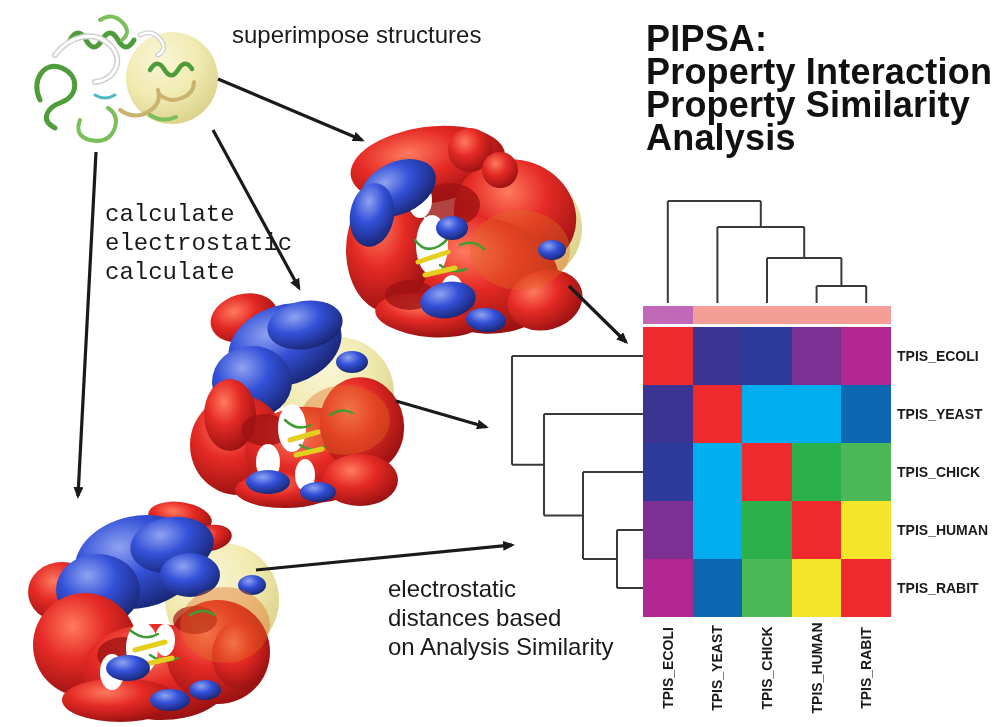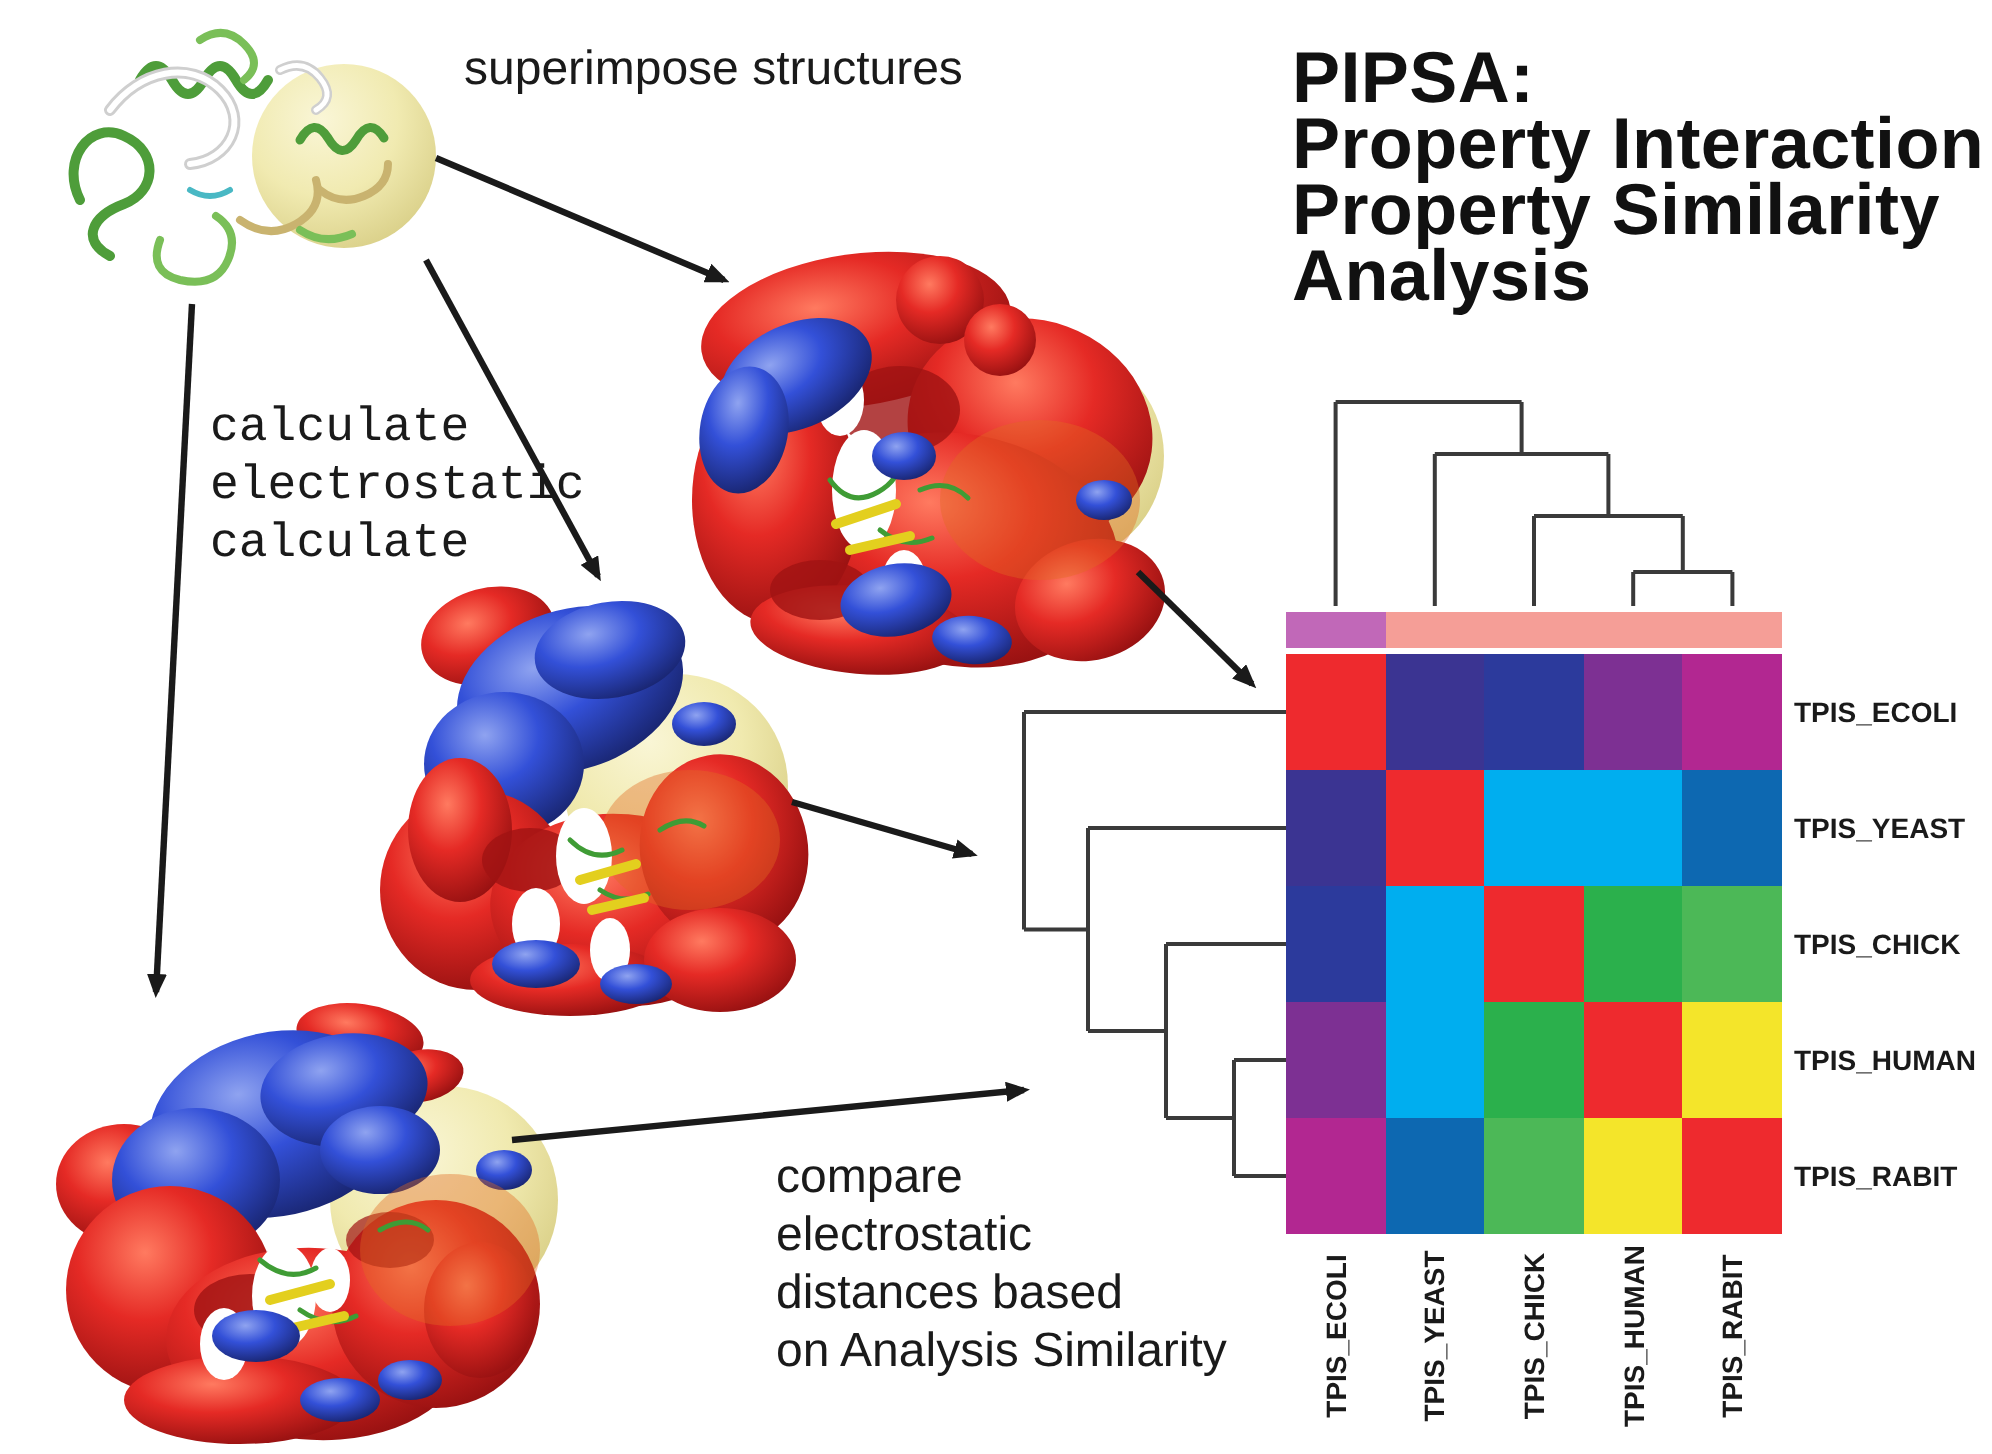--- a/index.html
+++ b/index.html
@@ -206,21 +206,20 @@
 
   <div class="txt superimpose">superimpose structures</div>
 
   <div class="txt calculate">
     <div>calculate</div>
     <div>electrostatic</div>
     <div>calculate</div>
   </div>
 
   <div class="txt compare">
-    <div>compare</div>
     <div>electrostatic</div>
     <div>distances based</div>
     <div>on Analysis Similarity</div>
   </div>
 
   <div class="strip">
       <div style="width: 49.6px; background: rgb(193, 104, 184);"></div>
       <div style="width: 198.4px; background: rgb(245, 158, 151);"></div>
     </div>
   <div class="hm-grid">

